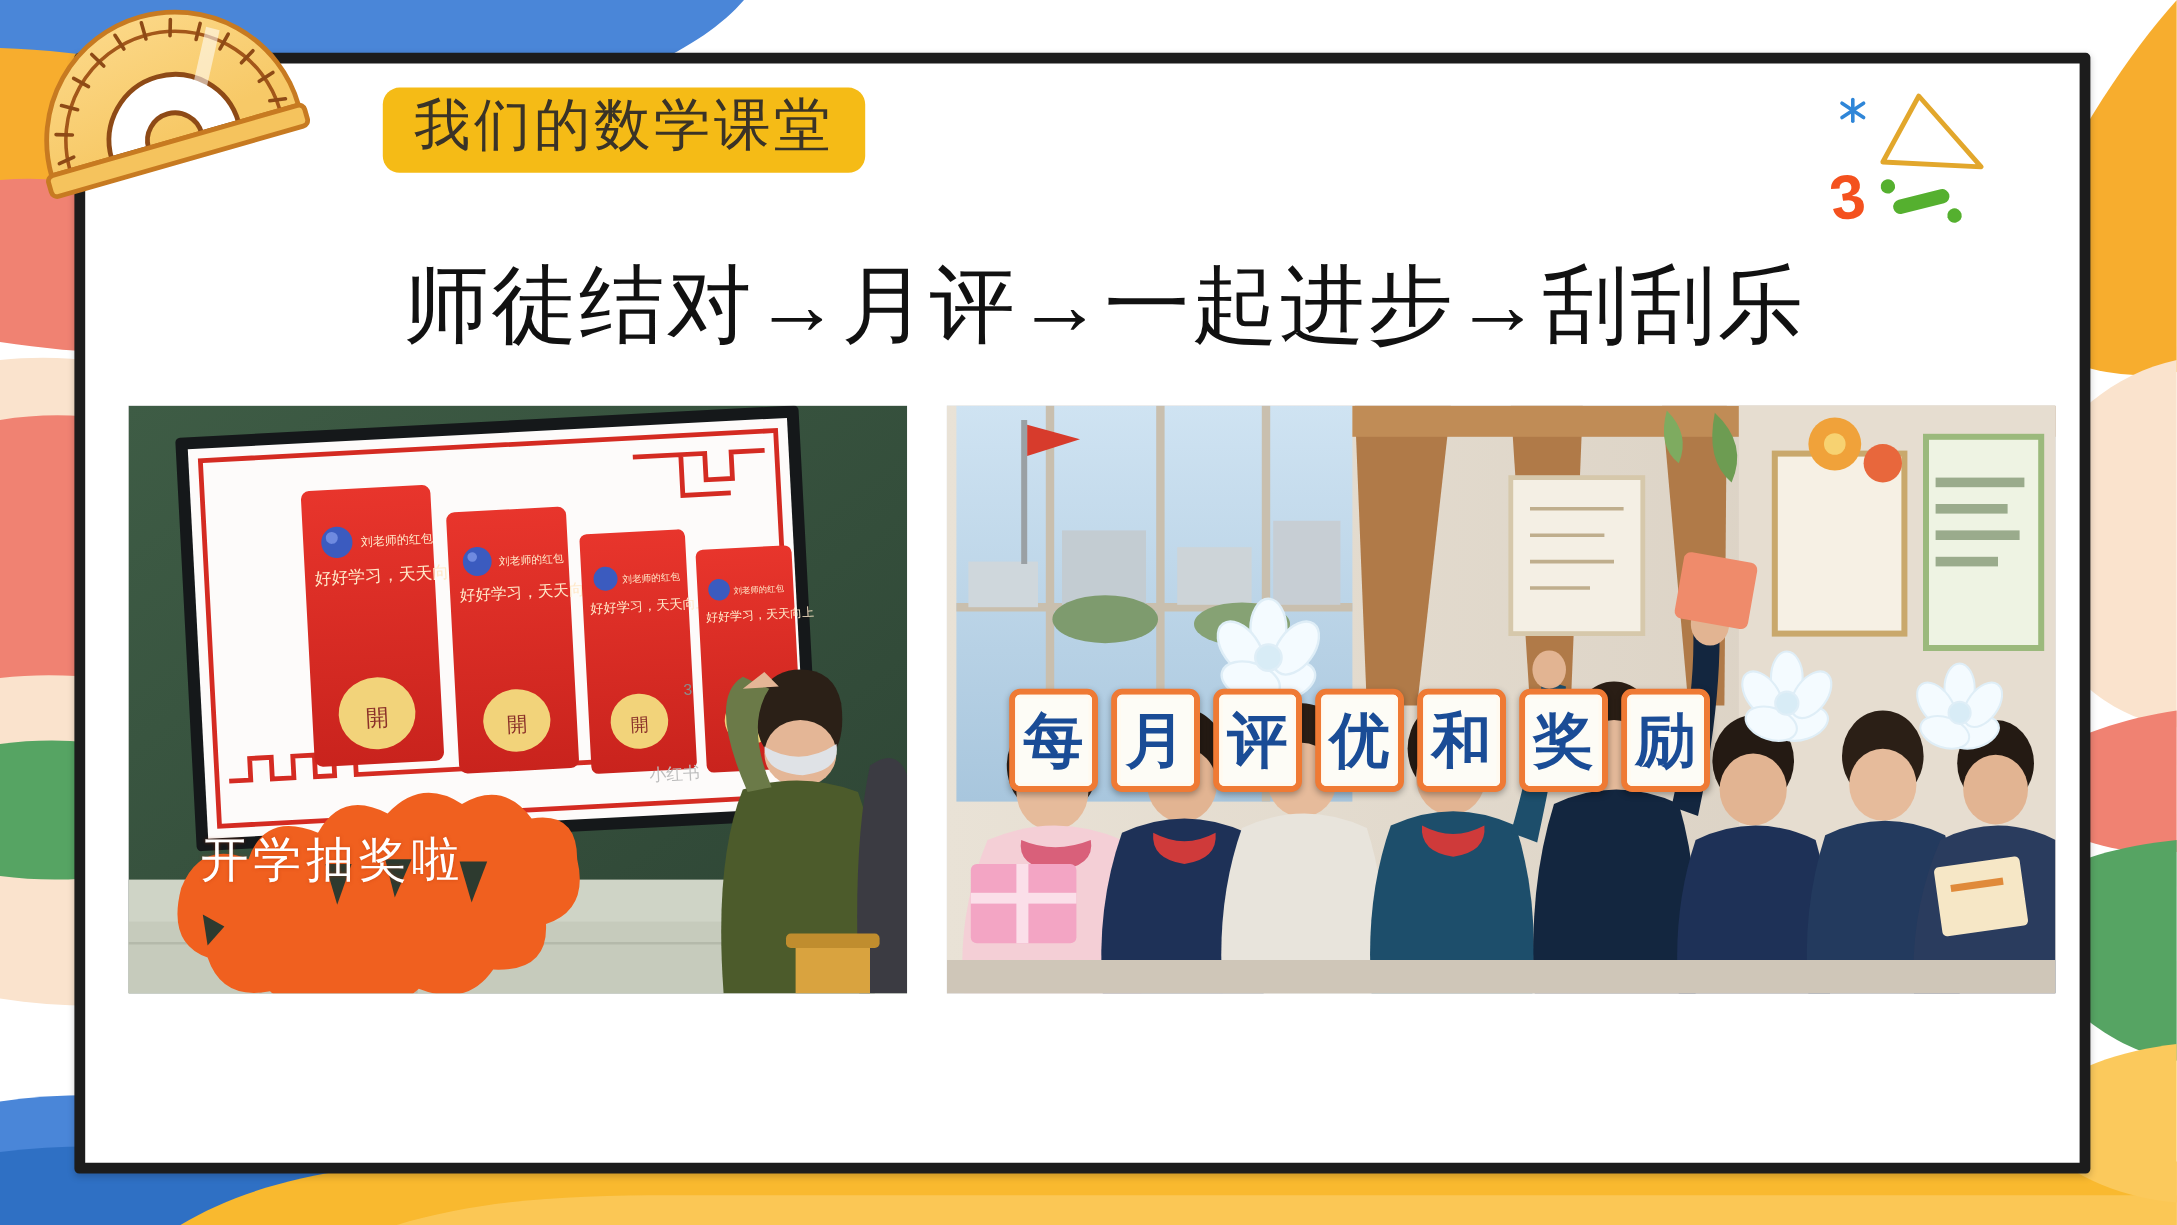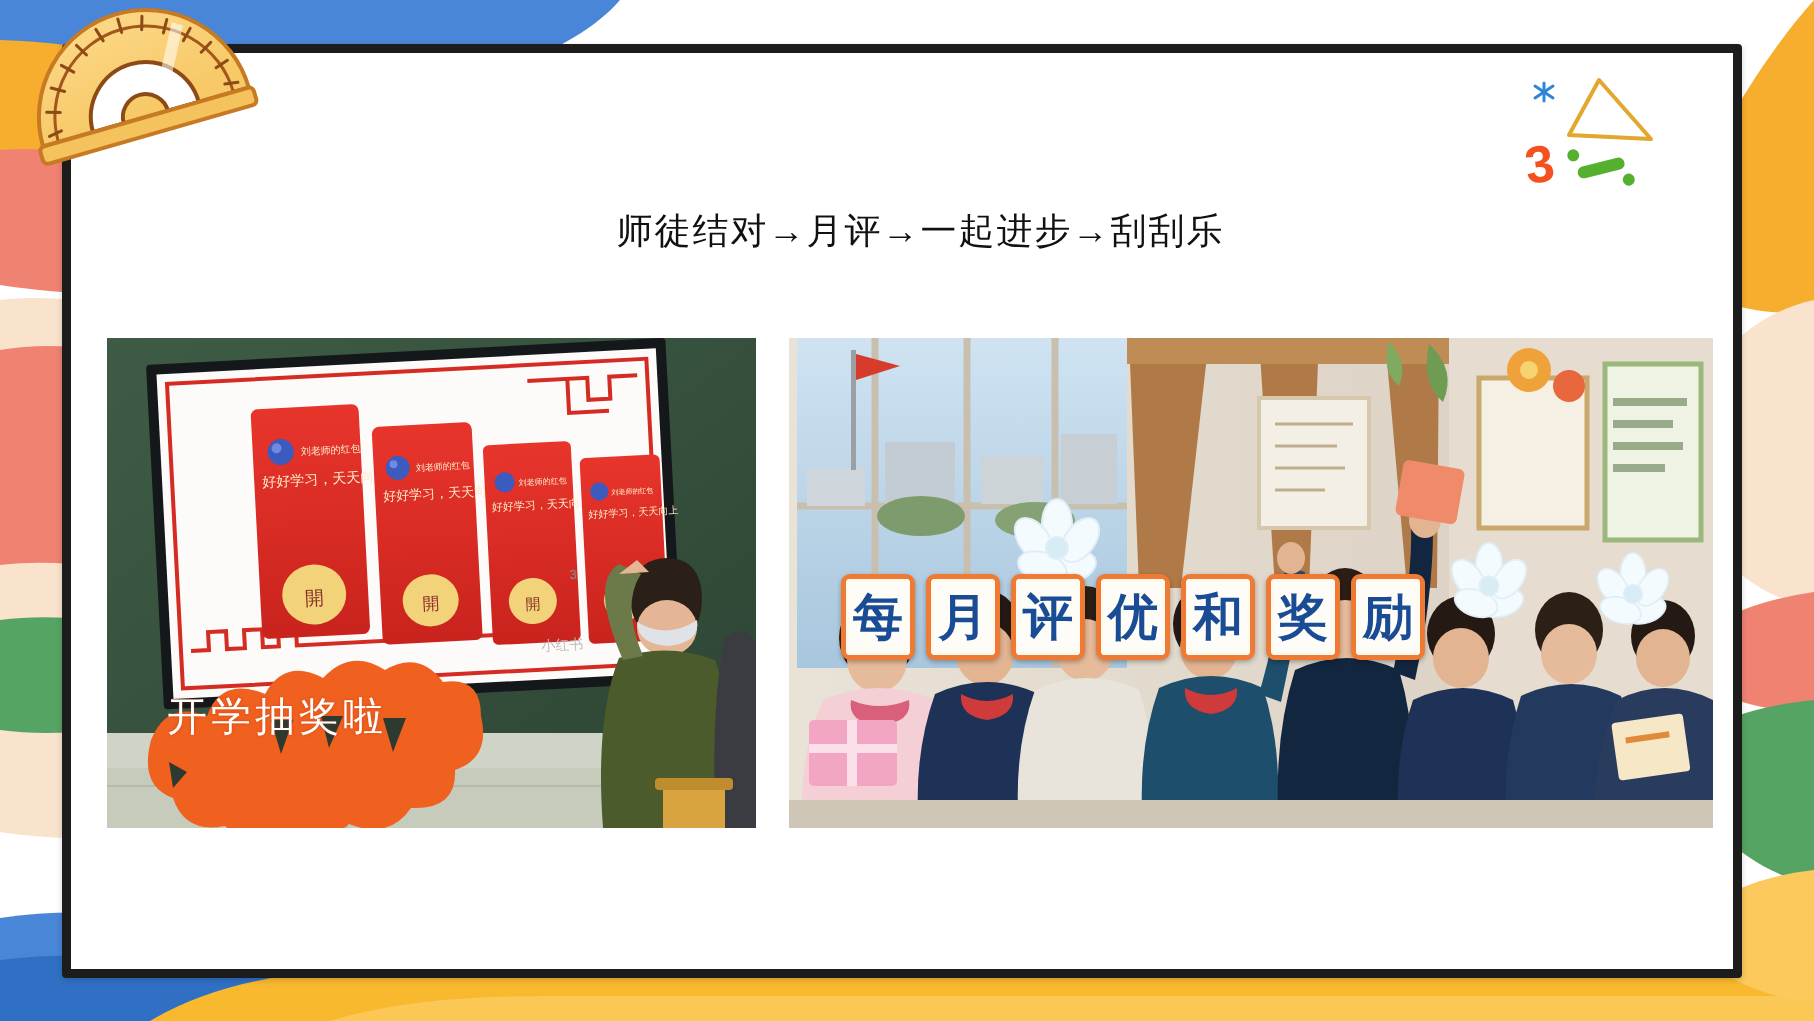--- a/index.html
+++ b/index.html
@@ -46,21 +46,21 @@
 
   
   .heading {
     position: absolute;
     left: 0; right: 0; top: 154px;
     text-align: center;
     z-index: 11;
   }
   .heading span {
     font-family: "Liberation Serif", "DejaVu Serif", serif;
-    font-size: 36px;
+    font-size: 71px;
     color: #111111;
     letter-spacing: 2px;
     white-space: nowrap;
     margin-left: 37px;
   }
 
   
   .doodles { position: absolute; right: 22px; top: 10px; width: 190px; height: 130px; z-index: 11; }
   .doodles svg { width: 100%; height: 100%; }
 
@@ -185,20 +185,23 @@
     <path d="M1814,700 C1756,706 1700,722 1672,760 C1700,830 1760,876 1814,884 Z" fill="#56a463"></path>
 
     <path d="M1814,870 C1760,876 1706,896 1680,934 C1710,976 1770,1000 1814,1002 Z" fill="#fbc95c"></path>
 
     <path d="M440,0 C560,56 760,74 900,36 L980,0 Z" fill="#ffffff" opacity="0"></path>
   </svg>
 </div>
 
 <div class="slide-frame">
 
+  <div class="title-pill">
+    <span>我们的数学课堂</span>
+  </div>
 
   <div class="doodles">
     <svg viewBox="0 0 190 130">
 
       <g stroke="#2f86d8" stroke-width="3" stroke-linecap="round">
         <line x1="23" y1="20" x2="23" y2="38"></line>
         <line x1="14" y1="23" x2="32" y2="35"></line>
         <line x1="32" y1="23" x2="14" y2="35"></line>
       </g>
 

